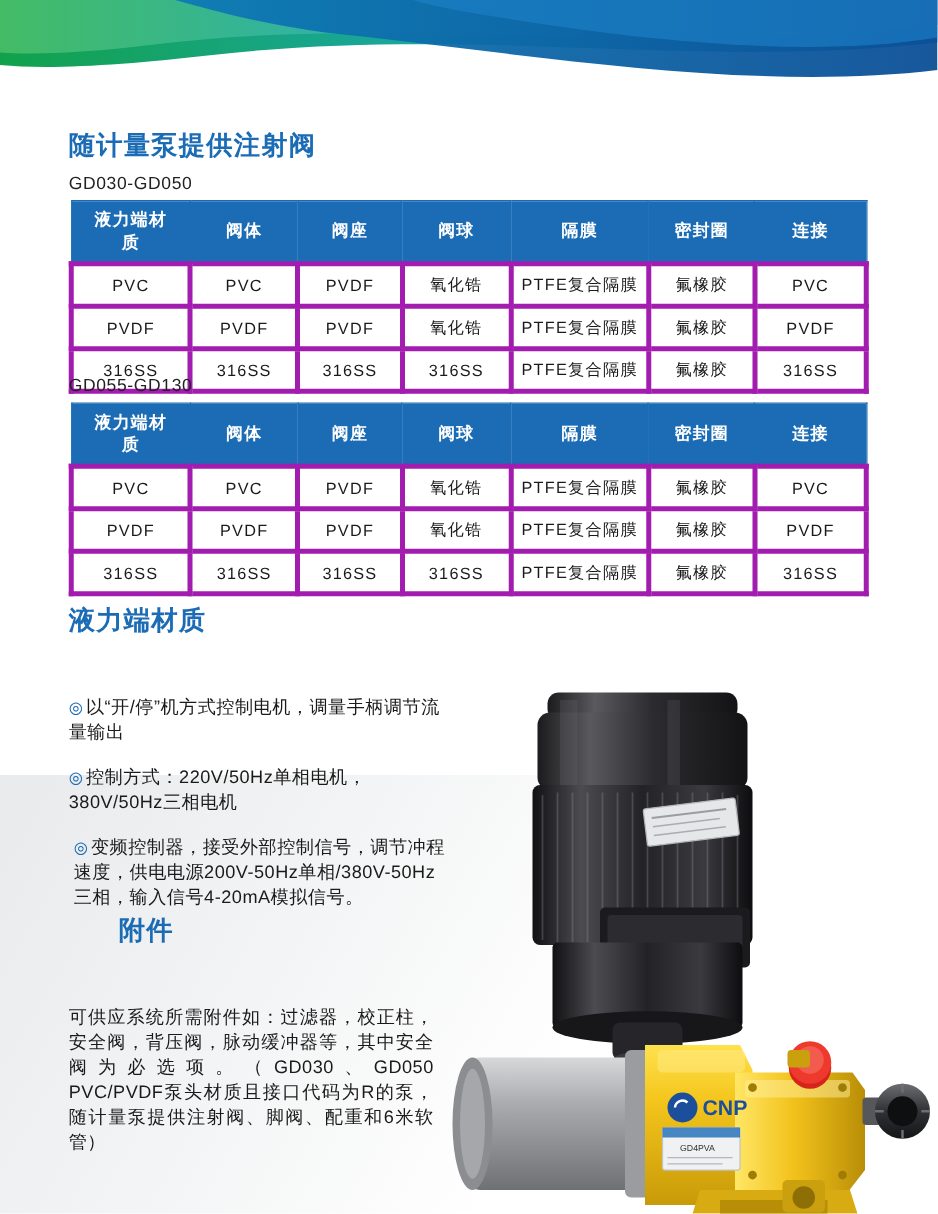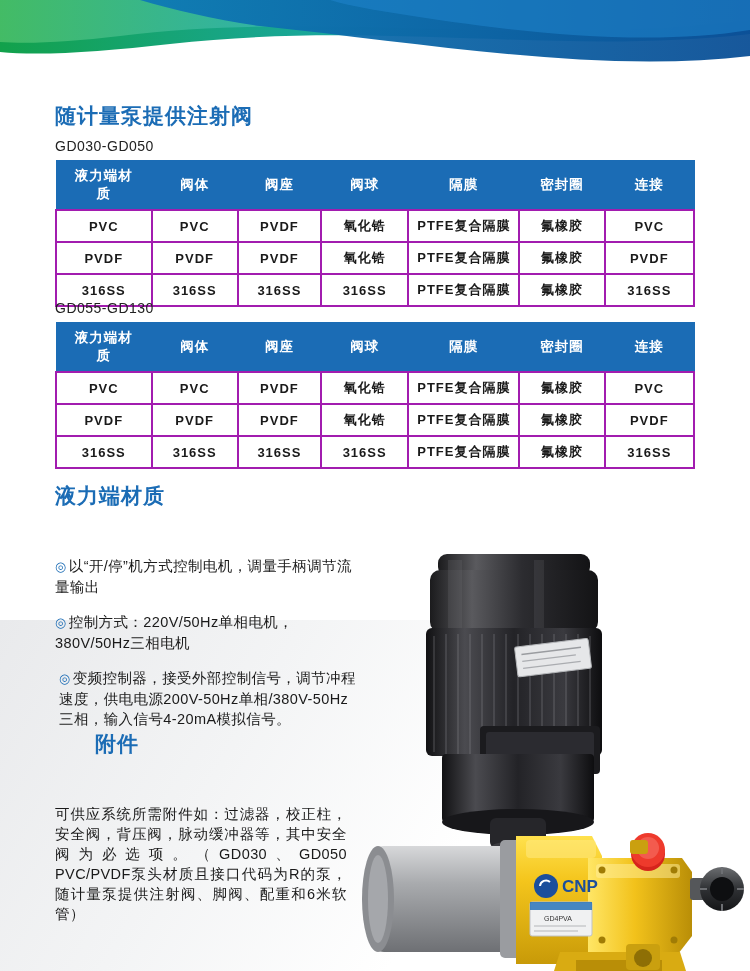--- a/index.html
+++ b/index.html
@@ -68,26 +68,25 @@
     background: #1b6cb5;
     color: #ffffff;
     font-weight: bold;
     font-size: 13.5px;
     border: 1px solid #1b6cb5;
     padding: 6px 18px;
     text-align: center;
     letter-spacing: 1px;
   }
   table.mat td {
-    border: 2px solid #a21caf;
+    border: 4px solid #a21caf;
     padding: 6px 2px;
     text-align: center;
     letter-spacing: 1px;
     background: #ffffff;
-    font-weight: bold;
   }
 
   
   .para {
     position: absolute;
     font-size: 14.5px;
     color: #1a1a1a;
     line-height: 20px;
     letter-spacing: 0.4px;
     margin-top: 44px;

